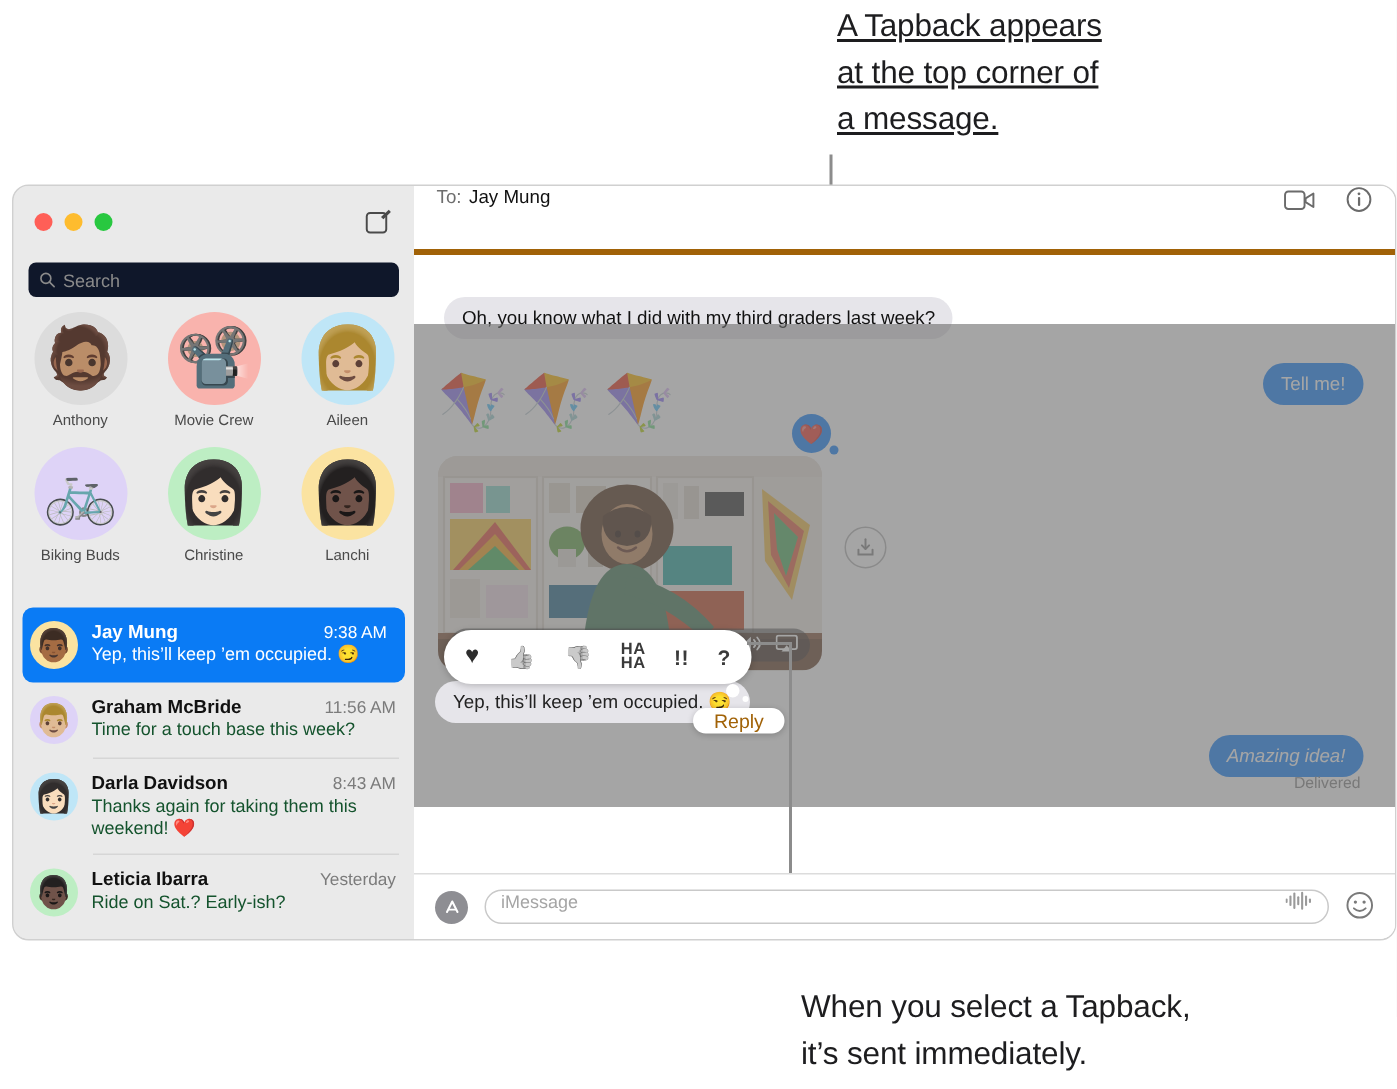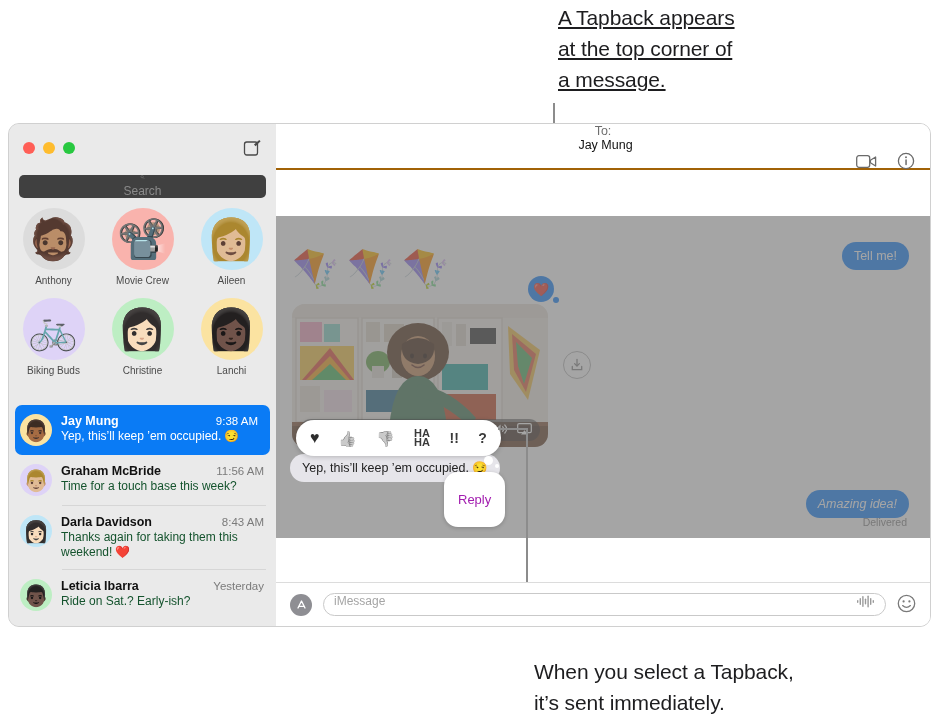--- a/index.html
+++ b/index.html
@@ -57,24 +57,24 @@
   .light.green { background: #28c840; }
 
   #compose-btn {
     position: absolute; right: 14px; top: 14px;
     width: 20px; height: 20px; cursor: pointer;
   }
 
   #search-box {
     position: absolute; left: 10px; top: 51px;
     width: 247px; height: 23px;
-    background: #404040;
+    background: #0f172a;
     border-radius: 5px;
     display: flex; align-items: center;
-    padding: 0 7px; gap: 5px; flex-direction: column;
+    padding: 0 7px; gap: 5px;
   }
   #search-placeholder { font-size: 12px; color: #8a8a8a; }
 
   
   #pinned {
     position: absolute; left: 0; top: 84px; width: 267px;
     display: grid;
     grid-template-columns: repeat(3, 1fr);
     row-gap: 12px;
   }
@@ -104,24 +104,23 @@
   .convo .name { font-size: 12.5px; font-weight: bold; color: #111; }
   .convo .time { font-size: 11.5px; color: #7b7b7b; }
   .convo .preview { font-size: 12px; color: #14532d; line-height: 15px; margin-top: 1px; }
   .convo.selected .name, .convo.selected .time, .convo.selected .preview { color: #fff; }
   .sep { height: 1px; background: #d6d6d6; margin-left: 53px; margin-right: 10px; }
 
   
   #pane { flex: 1 1 auto; position: relative; background: #fff; height: 100%; }
   #pane-header {
     height: 46px; background: #fff;
-    border-bottom: 2px solid #a16207;
-    display: flex; align-items: center;
+    border-bottom: 4px solid #a16207;
+    display: flex; align-items: flex-start;
     padding: 0 15px;
-    flex-direction: column;
   }
   #to-label { font-size: 12.5px; color: #6e6e6e; }
   #to-name { font-size: 12.5px; color: #111; margin-left: 5px; }
   #header-actions { margin-left: auto; display: flex; gap: 20px; align-items: center; }
 
   #thread {
     position: absolute; left: 0; top: 46px; right: 0; bottom: 44px;
     background: #fff; overflow: hidden;
   }
   .bubble {
@@ -218,24 +217,24 @@
   }
 
   #b-reply-msg {
     position: absolute; left: 14px; top: 284px;
     background: #e6e5ea; color: #222;
     font-size: 12.5px; line-height: 16px;
     padding: 6px 12px; border-radius: 15px;
     z-index: 5;
   }
   #reply-btn {
-    position: absolute; left: 168px; top: 302px;
-    background: #fff; color: #a21caf;
+    position: absolute; left: 186px; top: 302px;
+    background: #fff; color: #a16207;
     font-size: 13px;
-    padding: 20px 14px; border-radius: 14px;
+    padding: 1px 14px; border-radius: 14px;
     box-shadow: 0 1px 4px rgba(0,0,0,0.2);
     z-index: 7; cursor: pointer;
   }
 
   
   #elbow-h { position: absolute; left: 222px; top: 258px; width: 30px; height: 2px; background: #8c8c8c; z-index: 8; }
   #elbow-v { position: absolute; left: 250px; top: 258px; width: 2px; height: 222px; background: #8c8c8c; z-index: 8; }
 
   
   #compose-bar {
@@ -386,20 +385,21 @@
               <circle cx="9" cy="9" r="7.6" stroke="#6b6b6b" stroke-width="1.3"></circle>
               <circle cx="9" cy="5.2" r="0.95" fill="#6b6b6b"></circle>
               <rect x="8.3" y="7.3" width="1.5" height="6" rx="0.7" fill="#6b6b6b"></rect>
             </svg>
           </span>
         </div>
       </div>
 
       <div id="thread">
 
+        <div class="bubble them" id="b-q">Oh, you know what I did with my third graders last week?</div>
 
         <div id="kites">🪁🪁🪁</div>
 
         <div class="bubble me" id="b-tellme">Tell me!</div>
 
         <div id="video-wrap">
           <svg id="video-img" viewBox="0 0 256 143" preserveAspectRatio="none">
             <rect width="256" height="143" fill="#efe9e2"></rect>
             <rect x="0" y="0" width="256" height="14" fill="#e9e2da"></rect>
 

